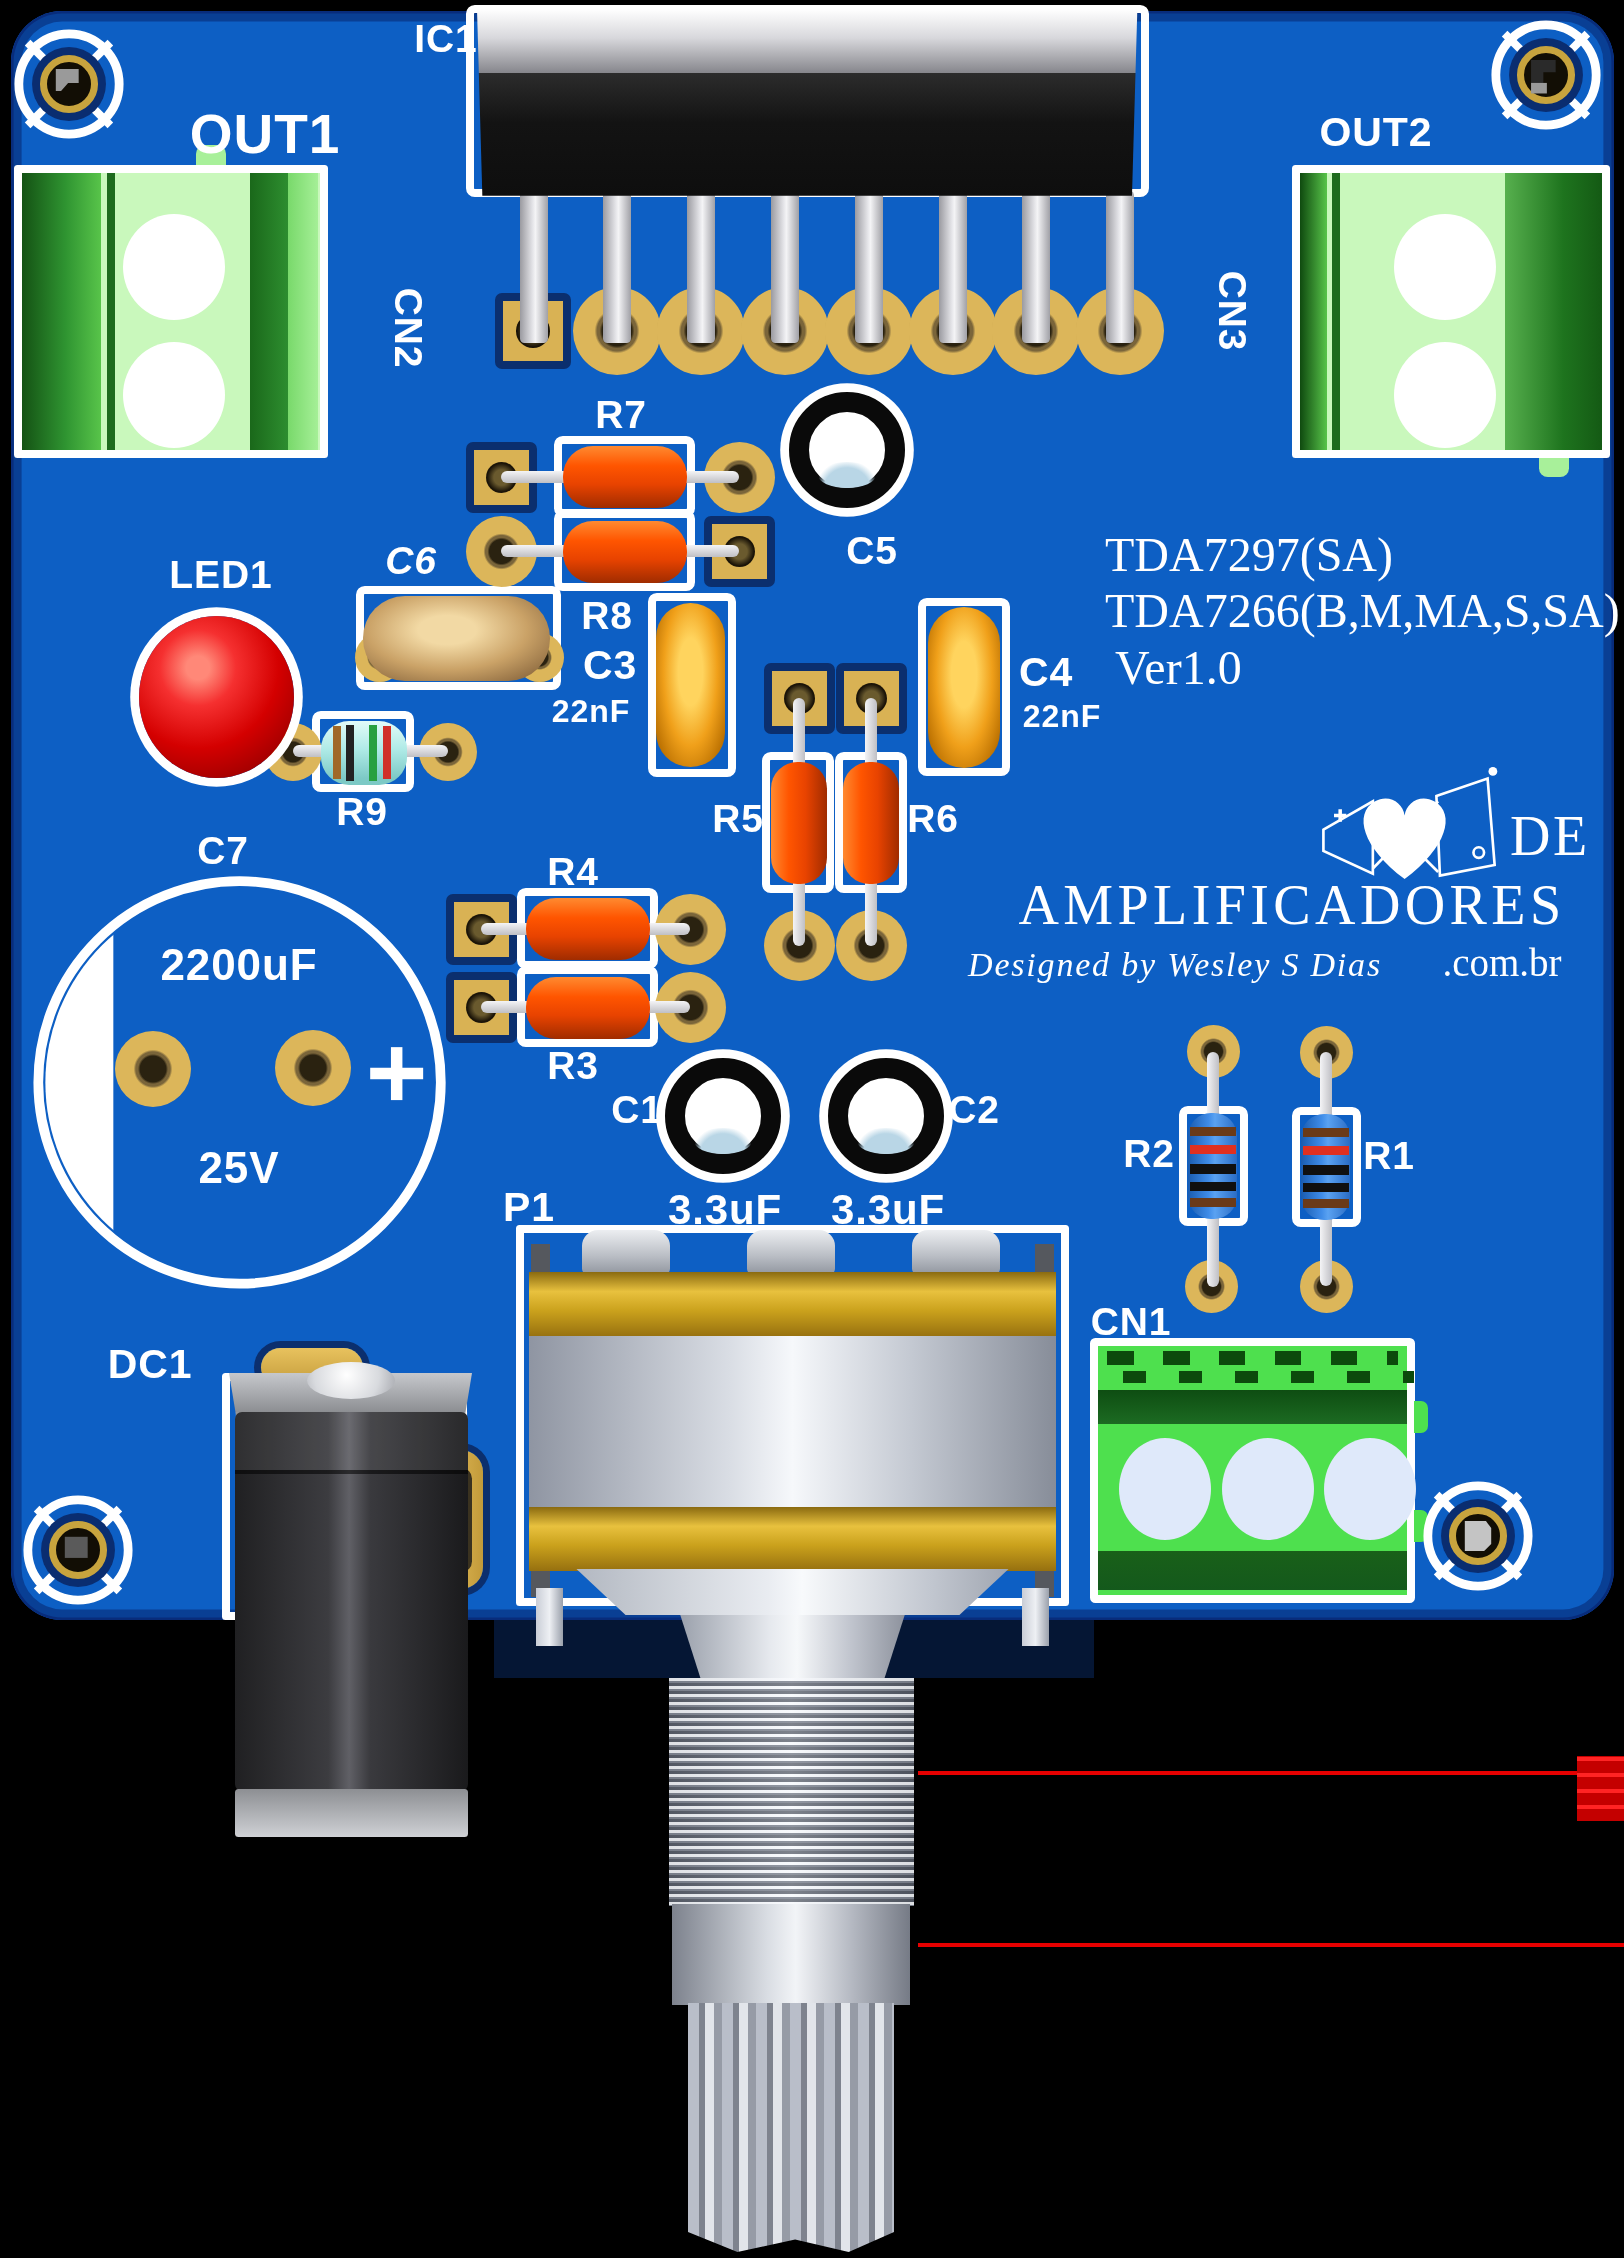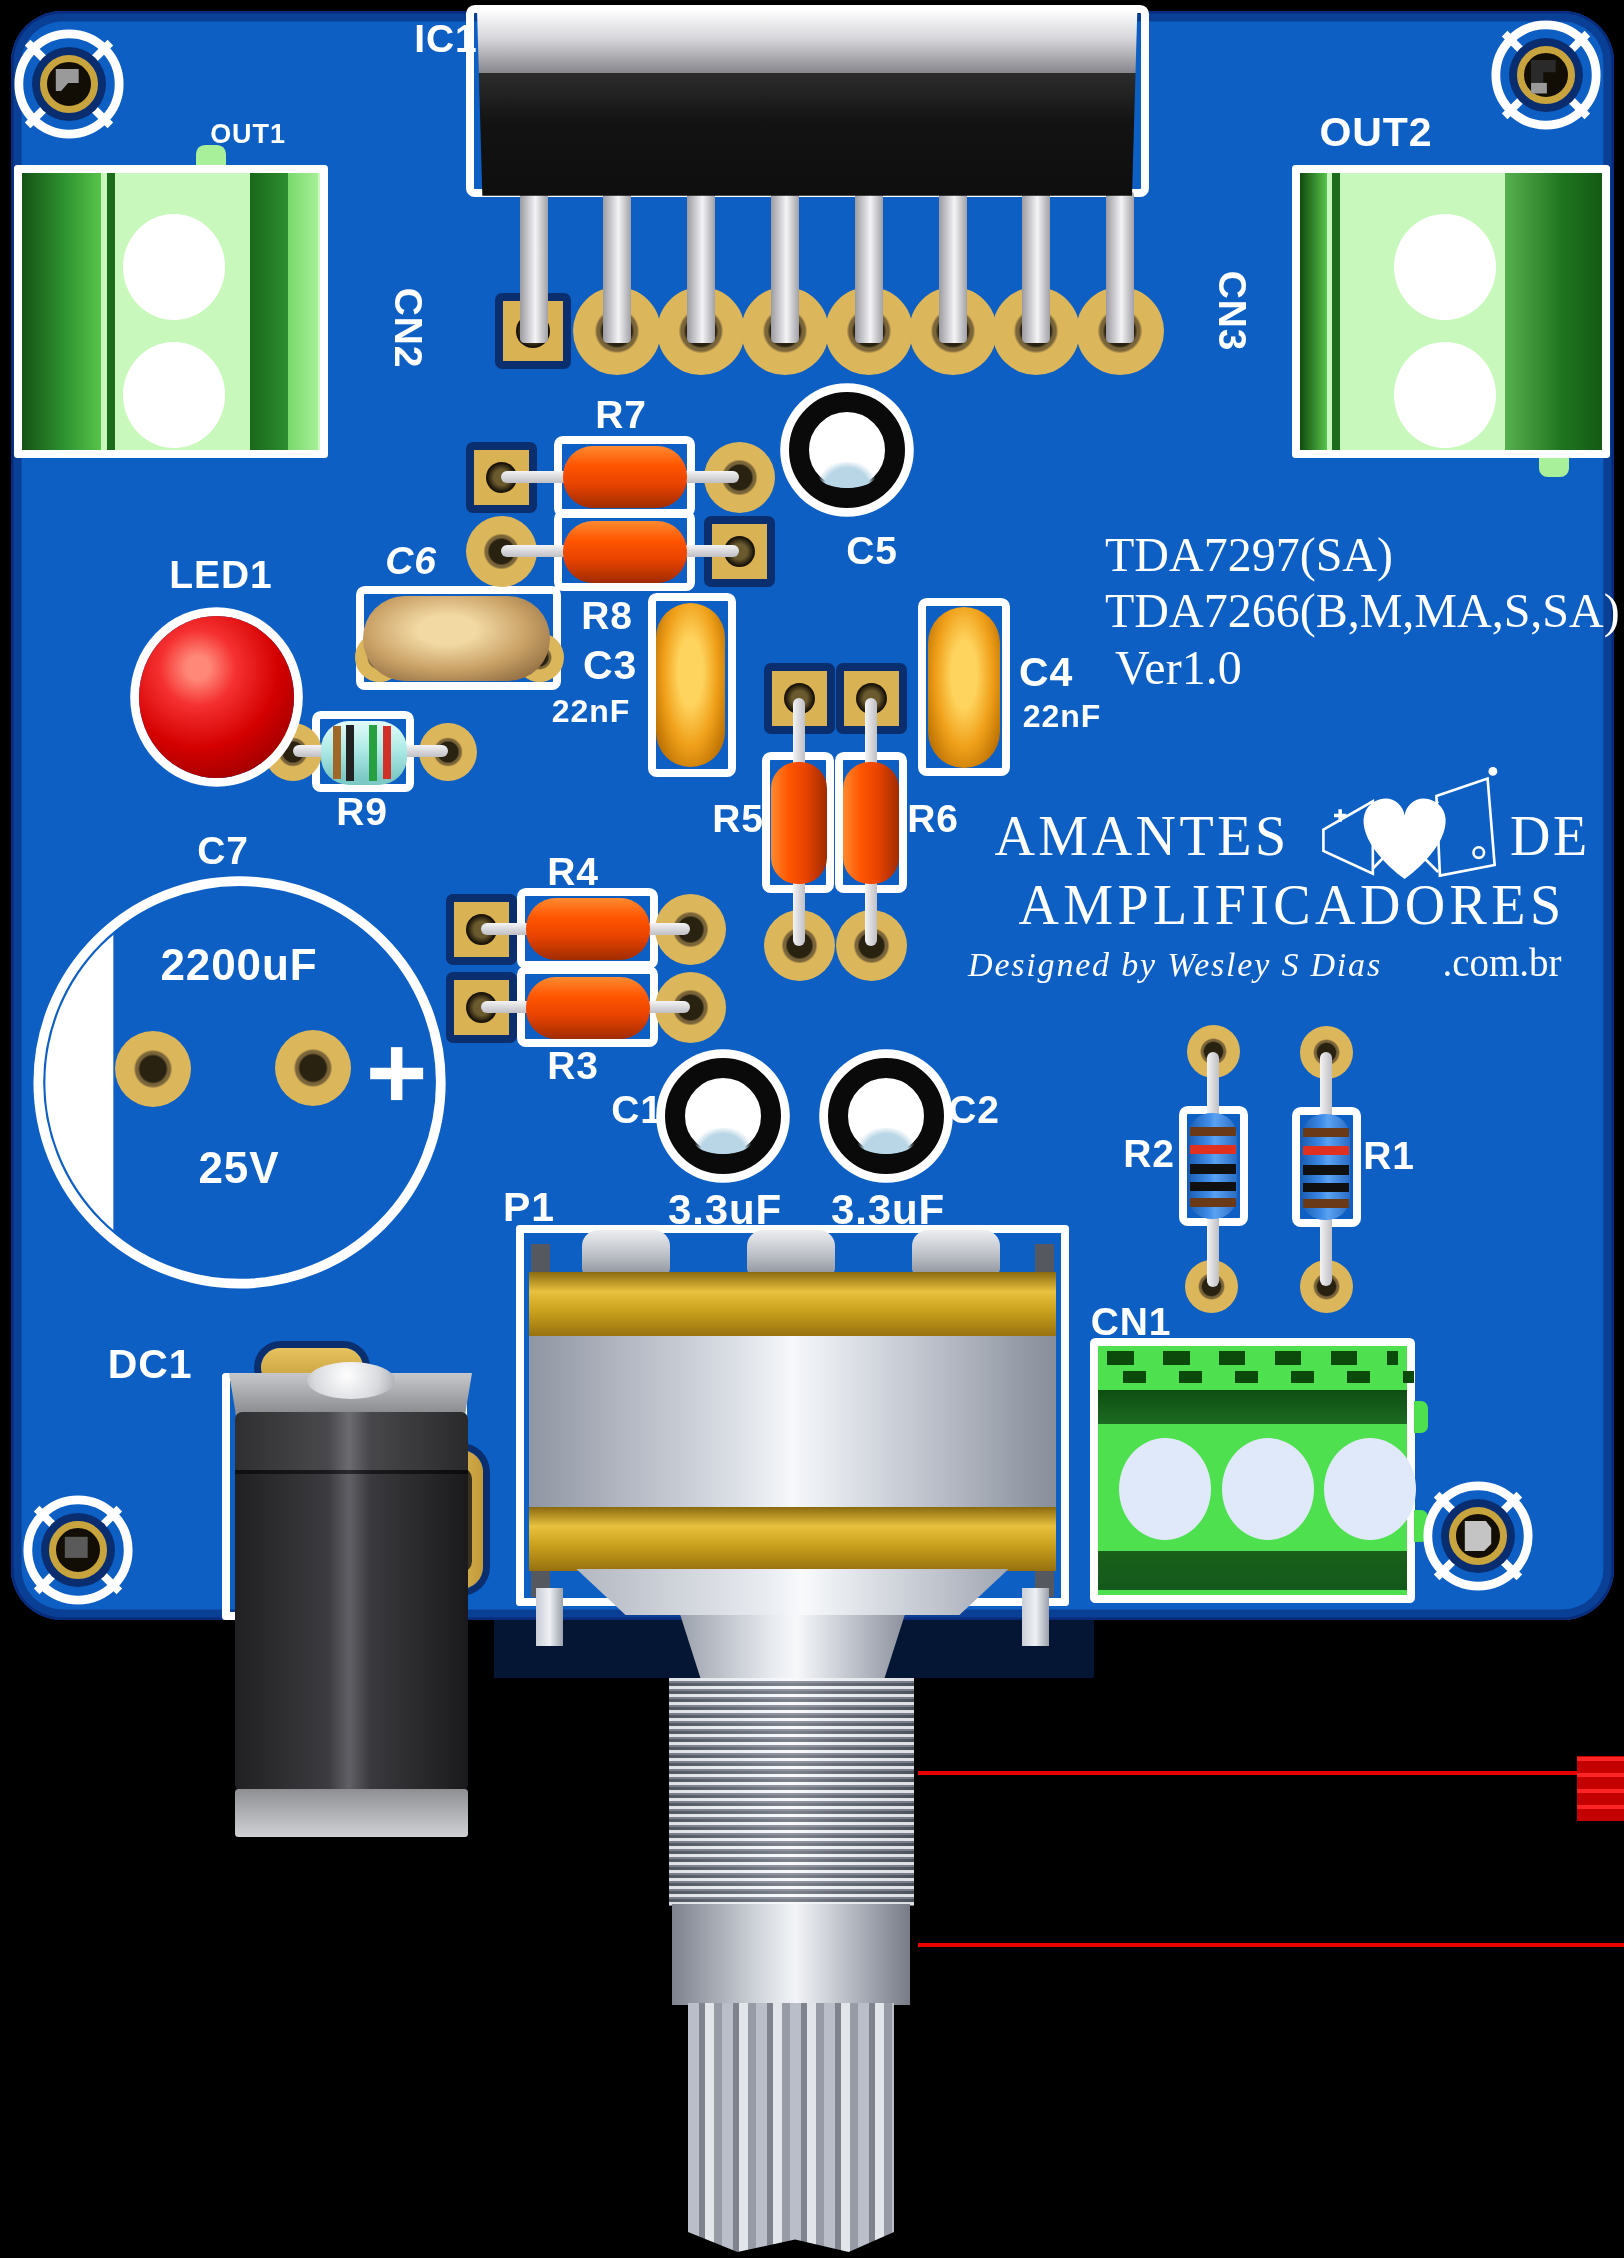--- a/index.html
+++ b/index.html
@@ -74,21 +74,21 @@
   </svg>
   <svg style="position:absolute;left:1412px;top:1470px;z-index:8;" width="132" height="132" viewBox="0 0 150 150">
     <line x1="28" y1="28" x2="122" y2="122" stroke="#fff" stroke-width="9"></line>
     <line x1="122" y1="28" x2="28" y2="122" stroke="#fff" stroke-width="9"></line>
     <circle cx="75" cy="75" r="57" fill="none" stroke="#fff" stroke-width="10"></circle>
     <circle cx="75" cy="75" r="42" fill="#0a2d70"></circle>
     <circle cx="75" cy="75" r="29" fill="#120e05" stroke="#c8a43e" stroke-width="8"></circle>
     <path d="M60 58 h24 l6 8 v18 l-8 8 h-22 v-26 z" fill="#c4c4c4"></path>
   </svg>
 
-  <div class="lbl" style="left:248px;top:134px;font-size:27px;">OUT1</div>
+  <div class="lbl" style="left:265px;top:134px;font-size:55px;">OUT1</div>
   <div style="position:absolute;left:196px;top:145px;width:30px;height:23px;background:#a8f09a;border-radius:8.8px 8.8px 0 0;z-index:2;"></div>
   <div style="position:absolute;left:14px;top:165px;width:314px;height:293px;border:8.8px solid #fff;border-radius:3.5px;box-sizing:border-box;background:#c9f8bc;z-index:3;">
     <div style="position:absolute;left:0;top:0;bottom:0;width:79px;background:linear-gradient(90deg,#145214,#2f9431 55%,#58c44a);"></div>
     <div style="position:absolute;left:85px;top:0;bottom:0;width:8px;background:#1d6b1d;"></div>
     <div style="position:absolute;left:228px;top:0;bottom:0;width:39px;background:linear-gradient(90deg,#1a681a,#2e8f30);"></div>
     <div style="position:absolute;left:266px;top:0;bottom:0;width:30px;background:linear-gradient(90deg,#79d96b,#a5ef97);"></div>
     <div style="position:absolute;left:101px;top:41px;width:102px;height:106px;border-radius:50%;background:#fff;"></div>
     <div style="position:absolute;left:101px;top:169px;width:102px;height:106px;border-radius:50%;background:#fff;"></div>
   </div>
   <div class="lbl vlbl" style="left:408px;top:328px;font-size:39px;">CN2</div>
@@ -204,21 +204,20 @@
   <div class="silk" style="left:835px;top:752px;width:72px;height:141px;box-sizing:border-box;"></div>
   <div class="resv" style="left:771px;top:762px;height:122px;"></div>
   <div class="resv" style="left:843px;top:762px;height:122px;"></div>
   <div class="lbl" style="left:738px;top:819px;font-size:39px;">R5</div>
   <div class="lbl" style="left:933px;top:819px;font-size:39px;">R6</div>
 
   <div class="serif" style="left:1105px;top:554px;font-size:48px;">TDA7297(SA)</div>
   <div class="serif" style="left:1105px;top:610px;font-size:48px;">TDA7266(B,M,MA,S,SA)</div>
   <div class="serif" style="left:1115px;top:667px;font-size:48px;text-align:right;">Ver1.0</div>
 
-  <div class="serif" style="left:1142px;top:836px;font-size:56px;letter-spacing:3.5px;transform:translate(-50%,-50%);">AMANTES</div>
   <svg style="position:absolute;left:1304px;top:766px;z-index:9;" width="203" height="137" viewBox="0 0 230 155">
     <path d="M22,72 L78,40 L78,122 L22,96 Z" fill="none" stroke="#fff" stroke-width="3"></path>
     <path d="M150,34 L208,14 L216,112 L154,124 Z" fill="none" stroke="#fff" stroke-width="3"></path>
     <line x1="78" y1="46" x2="152" y2="120" stroke="#fff" stroke-width="3"></line>
     <line x1="78" y1="116" x2="152" y2="40" stroke="#fff" stroke-width="3"></line>
     <path d="M34,56 h14 M41,49 v14" stroke="#fff" stroke-width="4"></path>
     <circle cx="198" cy="98" r="6" fill="none" stroke="#fff" stroke-width="3"></circle>
     <circle cx="214" cy="6" r="5" fill="#fff"></circle>
     <path d="M114,128 C66,92 56,54 80,40 C96,31 112,41 114,56 C116,41 132,31 148,40 C172,54 162,92 114,128 Z" fill="#fff"></path>
   </svg>

